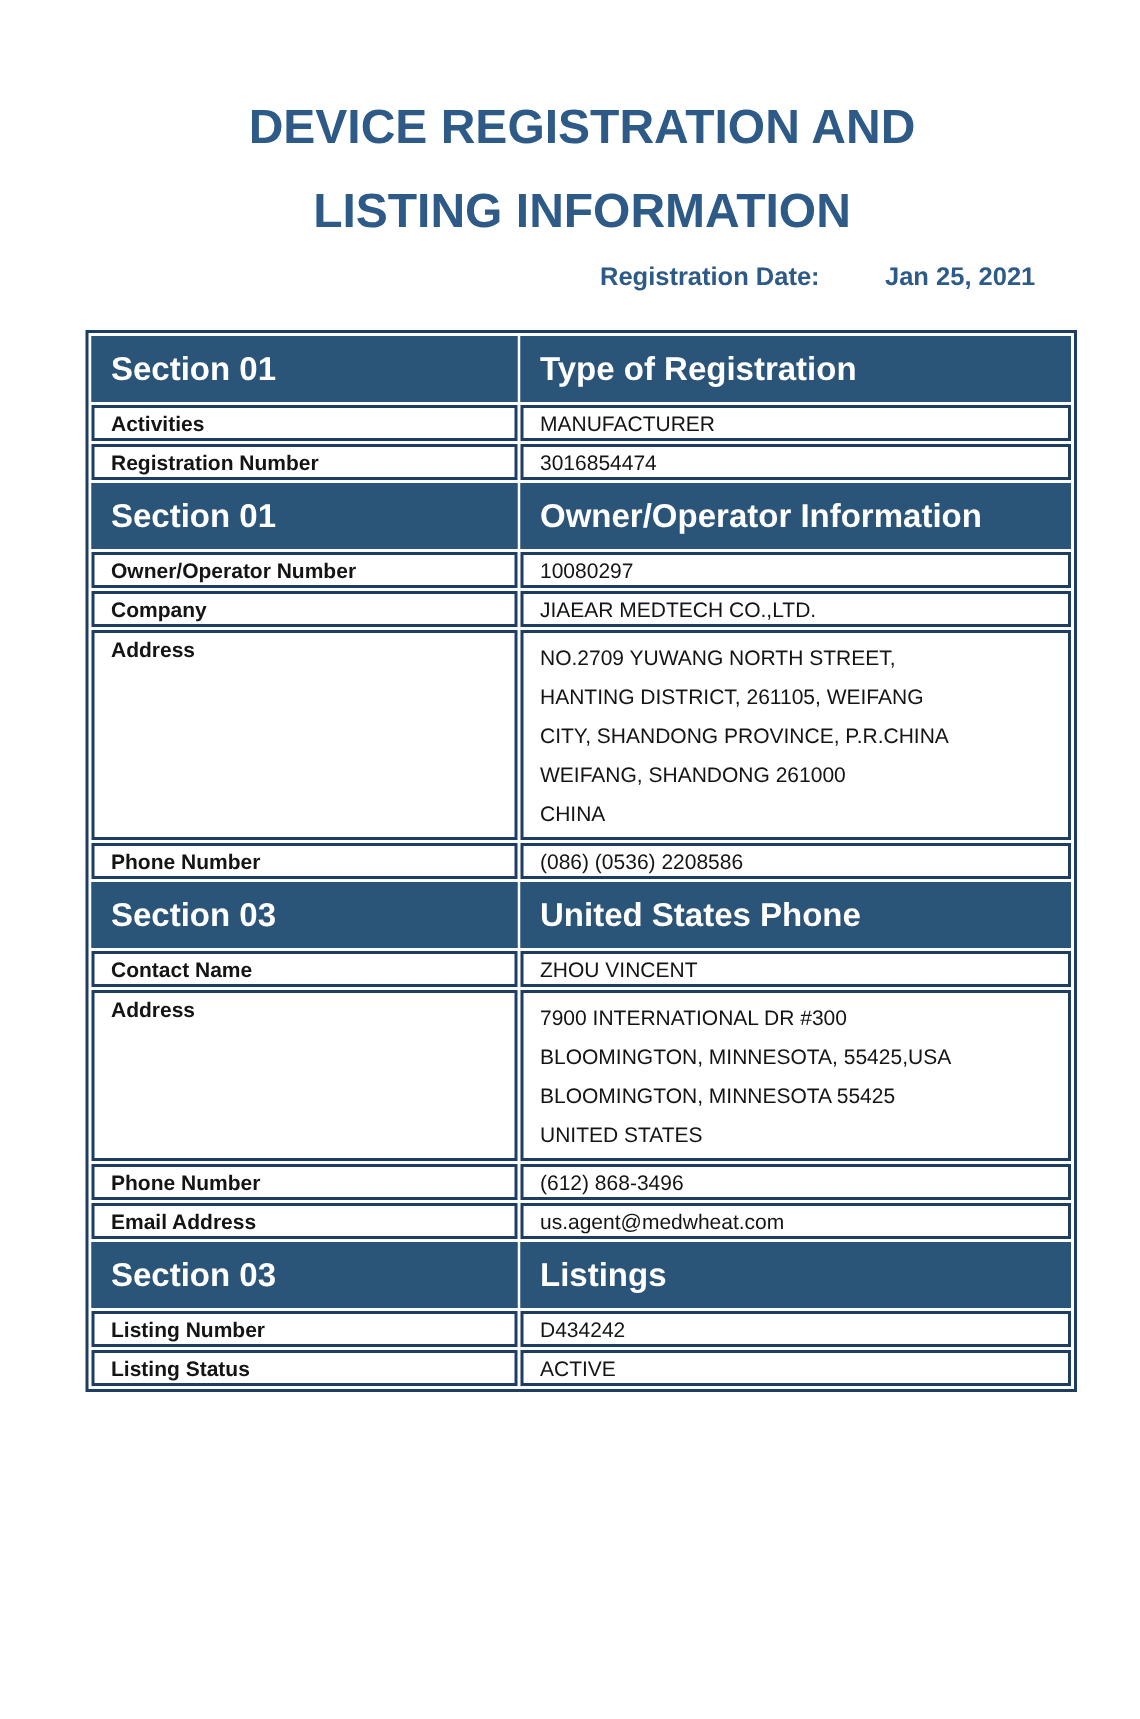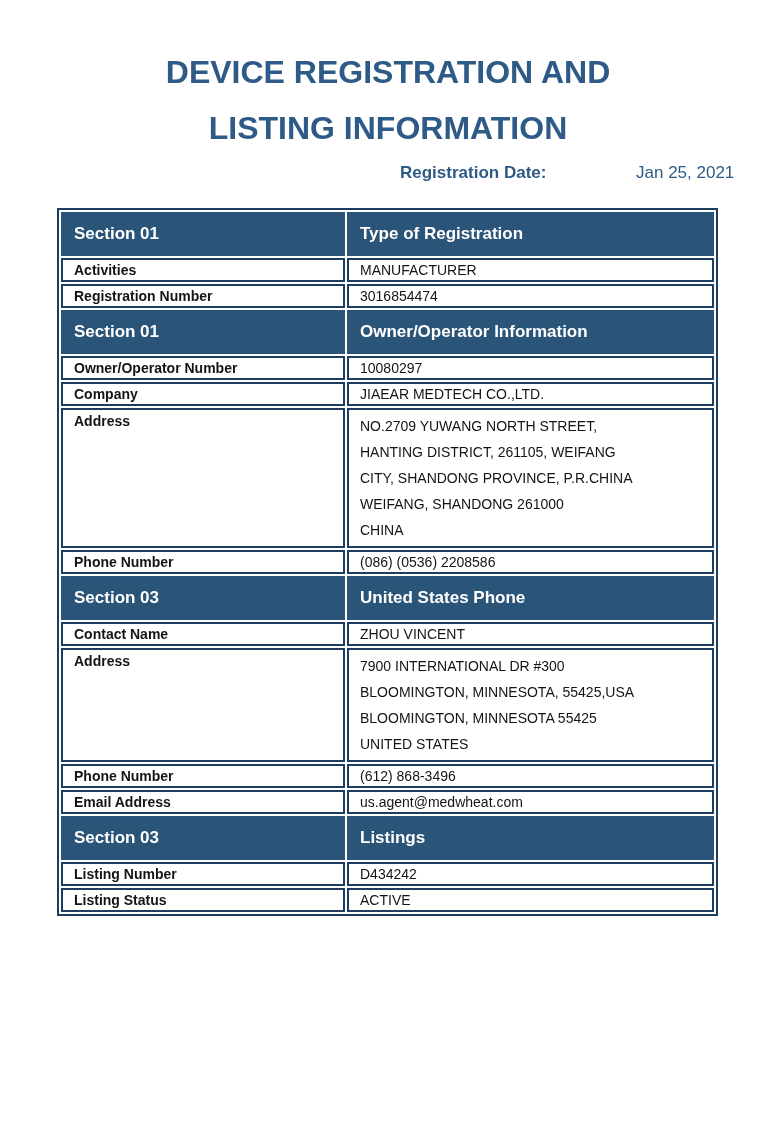--- a/index.html
+++ b/index.html
@@ -13,36 +13,36 @@
   *{box-sizing:border-box;}
   html,body{margin:0;padding:0;}
   body{
     width:760px;height:1146px;
     background:var(--page-bg);
     font-family:"Liberation Sans", sans-serif;
     overflow:hidden;
   }
   .page{width:760px;height:1146px;}
   .title{
-    padding-top:44px;
+    padding-top:56px;
     margin:0 42px 0 58px;
     text-align:center;
     color:var(--title-blue);
     font-weight:700;
     font-size:32px;
     line-height:56px;
   }
   .meta{
     margin:2px 0 0 400px;
     font-size:17px;
     color:var(--title-blue);
   }
   .meta-row{display:flex;line-height:29px;}
   .meta-label{font-weight:700;width:190px;flex:0 0 190px;}
-  .meta-value{font-weight:400;margin-left:46px;}
+  .meta-value{font-weight:700;}
   table.reg{
     margin:21px 0 0 57px;
     width:661px;
     table-layout:fixed;
     border-collapse:separate;
     border-spacing:2px;
     border:2px solid var(--border);
     background:#fdfefe;
   }
   col.c-label{width:284px;}
@@ -55,21 +55,21 @@
     vertical-align:middle;
     overflow:hidden;
   }
   td.label-cell{font-weight:700;}
   tr.section-row td{
     background:var(--header-bg);
     border-color:var(--header-bg);
     color:var(--header-text);
     font-weight:700;
     height:44px;
-    font-size:17px;
+    font-size:22px;
   }
   tr.data-row td{height:24px;}
   tr.data-row td.multiline{
     vertical-align:top;
     padding-top:3px;padding-bottom:3px;
   }
   tr.data-row.top td{
     vertical-align:top;
     padding-top:3px;padding-bottom:3px;
   }

